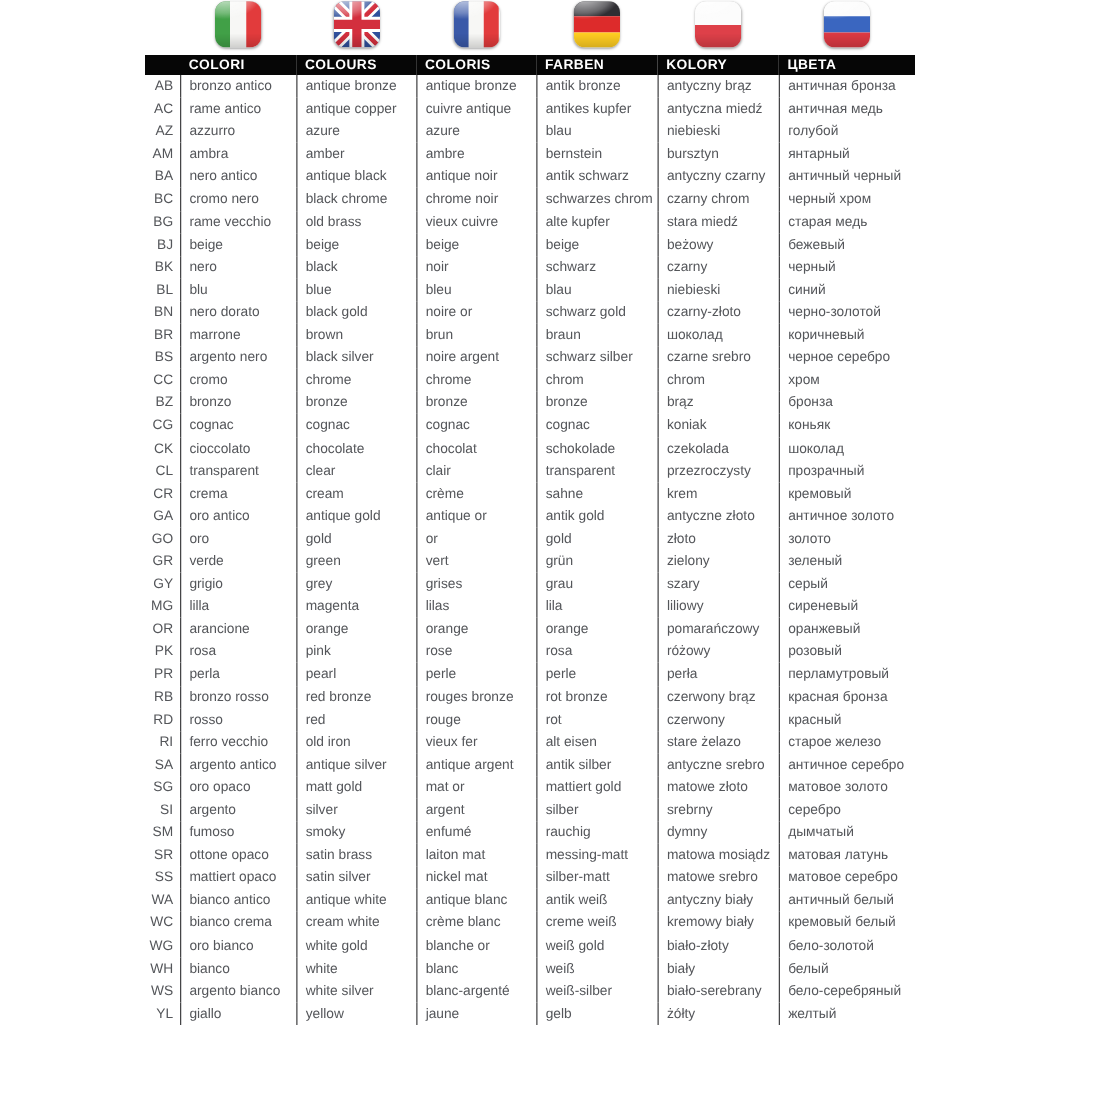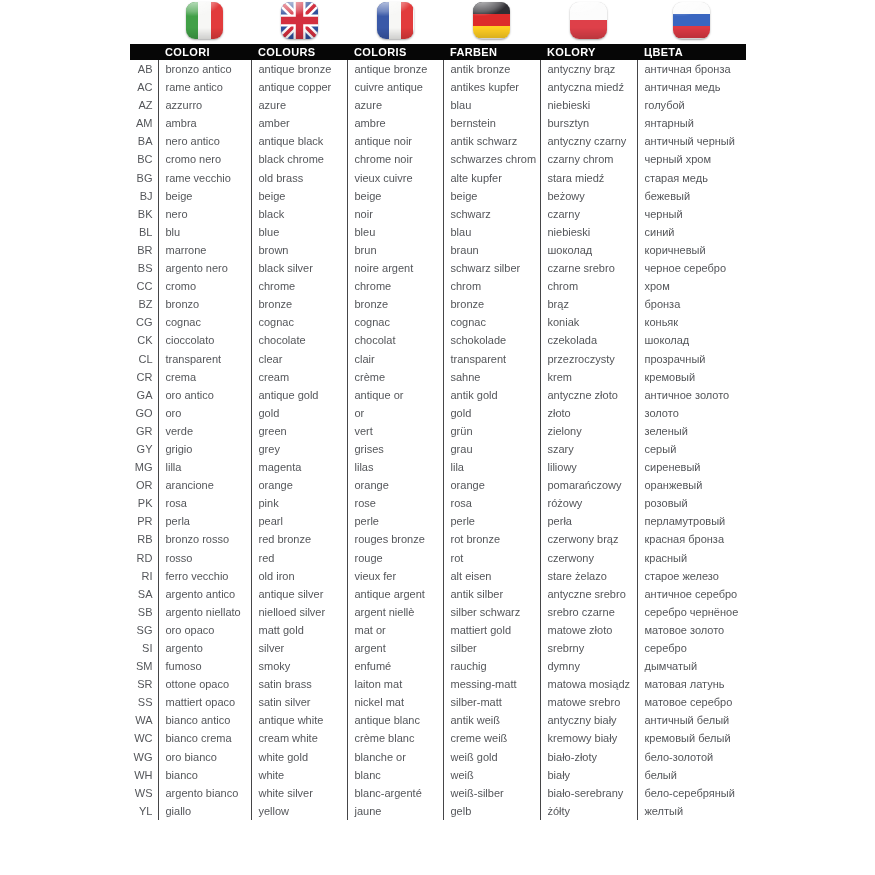--- a/index.html
+++ b/index.html
@@ -1,21 +1,21 @@
 <!DOCTYPE html>
 <html><head>
 <meta charset="utf-8">
 <style>
   html,body{margin:0;padding:0;}
   body{
     width:875px;height:875px;background:#ffffff;overflow:hidden;
     font-family:"Liberation Sans","DejaVu Sans",sans-serif;
     -webkit-font-smoothing:antialiased;
   }
-  .sheet{position:absolute;left:130px;top:0;width:616px;}
+  .sheet{position:absolute;left:116px;top:0;width:616px;}
   table{border-collapse:collapse;table-layout:fixed;width:616px;}
   col.c-code{width:28px;}
   col.c-it{width:93px;}
   col.c-en{width:96px;}
   col.c-fr{width:96px;}
   col.c-de{width:97px;}
   col.c-pl{width:97px;}
   col.c-ru{width:109px;}
 
   
@@ -234,20 +234,29 @@
         <tr>
           <td class="code">BL</td>
           <td>blu</td>
           <td>blue</td>
           <td>bleu</td>
           <td>blau</td>
           <td>niebieski</td>
           <td>синий</td>
         </tr>
         <tr>
+          <td class="code">BN</td>
+          <td>nero dorato</td>
+          <td>black gold</td>
+          <td>noire or</td>
+          <td>schwarz gold</td>
+          <td>czarny-złoto</td>
+          <td>черно-золотой</td>
+        </tr>
+        <tr>
           <td class="code">BR</td>
           <td>marrone</td>
           <td>brown</td>
           <td>brun</td>
           <td>braun</td>
           <td>шоколад</td>
           <td>коричневый</td>
         </tr>
         <tr>
           <td class="code">BS</td>
@@ -414,29 +423,20 @@
         <tr>
           <td class="code">SA</td>
           <td>argento antico</td>
           <td>antique silver</td>
           <td>antique argent</td>
           <td>antik silber</td>
           <td>antyczne srebro</td>
           <td>античное серебро</td>
         </tr>
         <tr>
-          <td class="code">SB</td>
-          <td>argento niellato</td>
-          <td>nielloed silver</td>
-          <td>argent niellè</td>
-          <td>silber schwarz</td>
-          <td>srebro czarne</td>
-          <td>серебро чернёное</td>
-        </tr>
-        <tr>
           <td class="code">SG</td>
           <td>oro opaco</td>
           <td>matt gold</td>
           <td>mat or</td>
           <td>mattiert gold</td>
           <td>matowe złoto</td>
           <td>матовое золото</td>
         </tr>
         <tr>
           <td class="code">SI</td>

